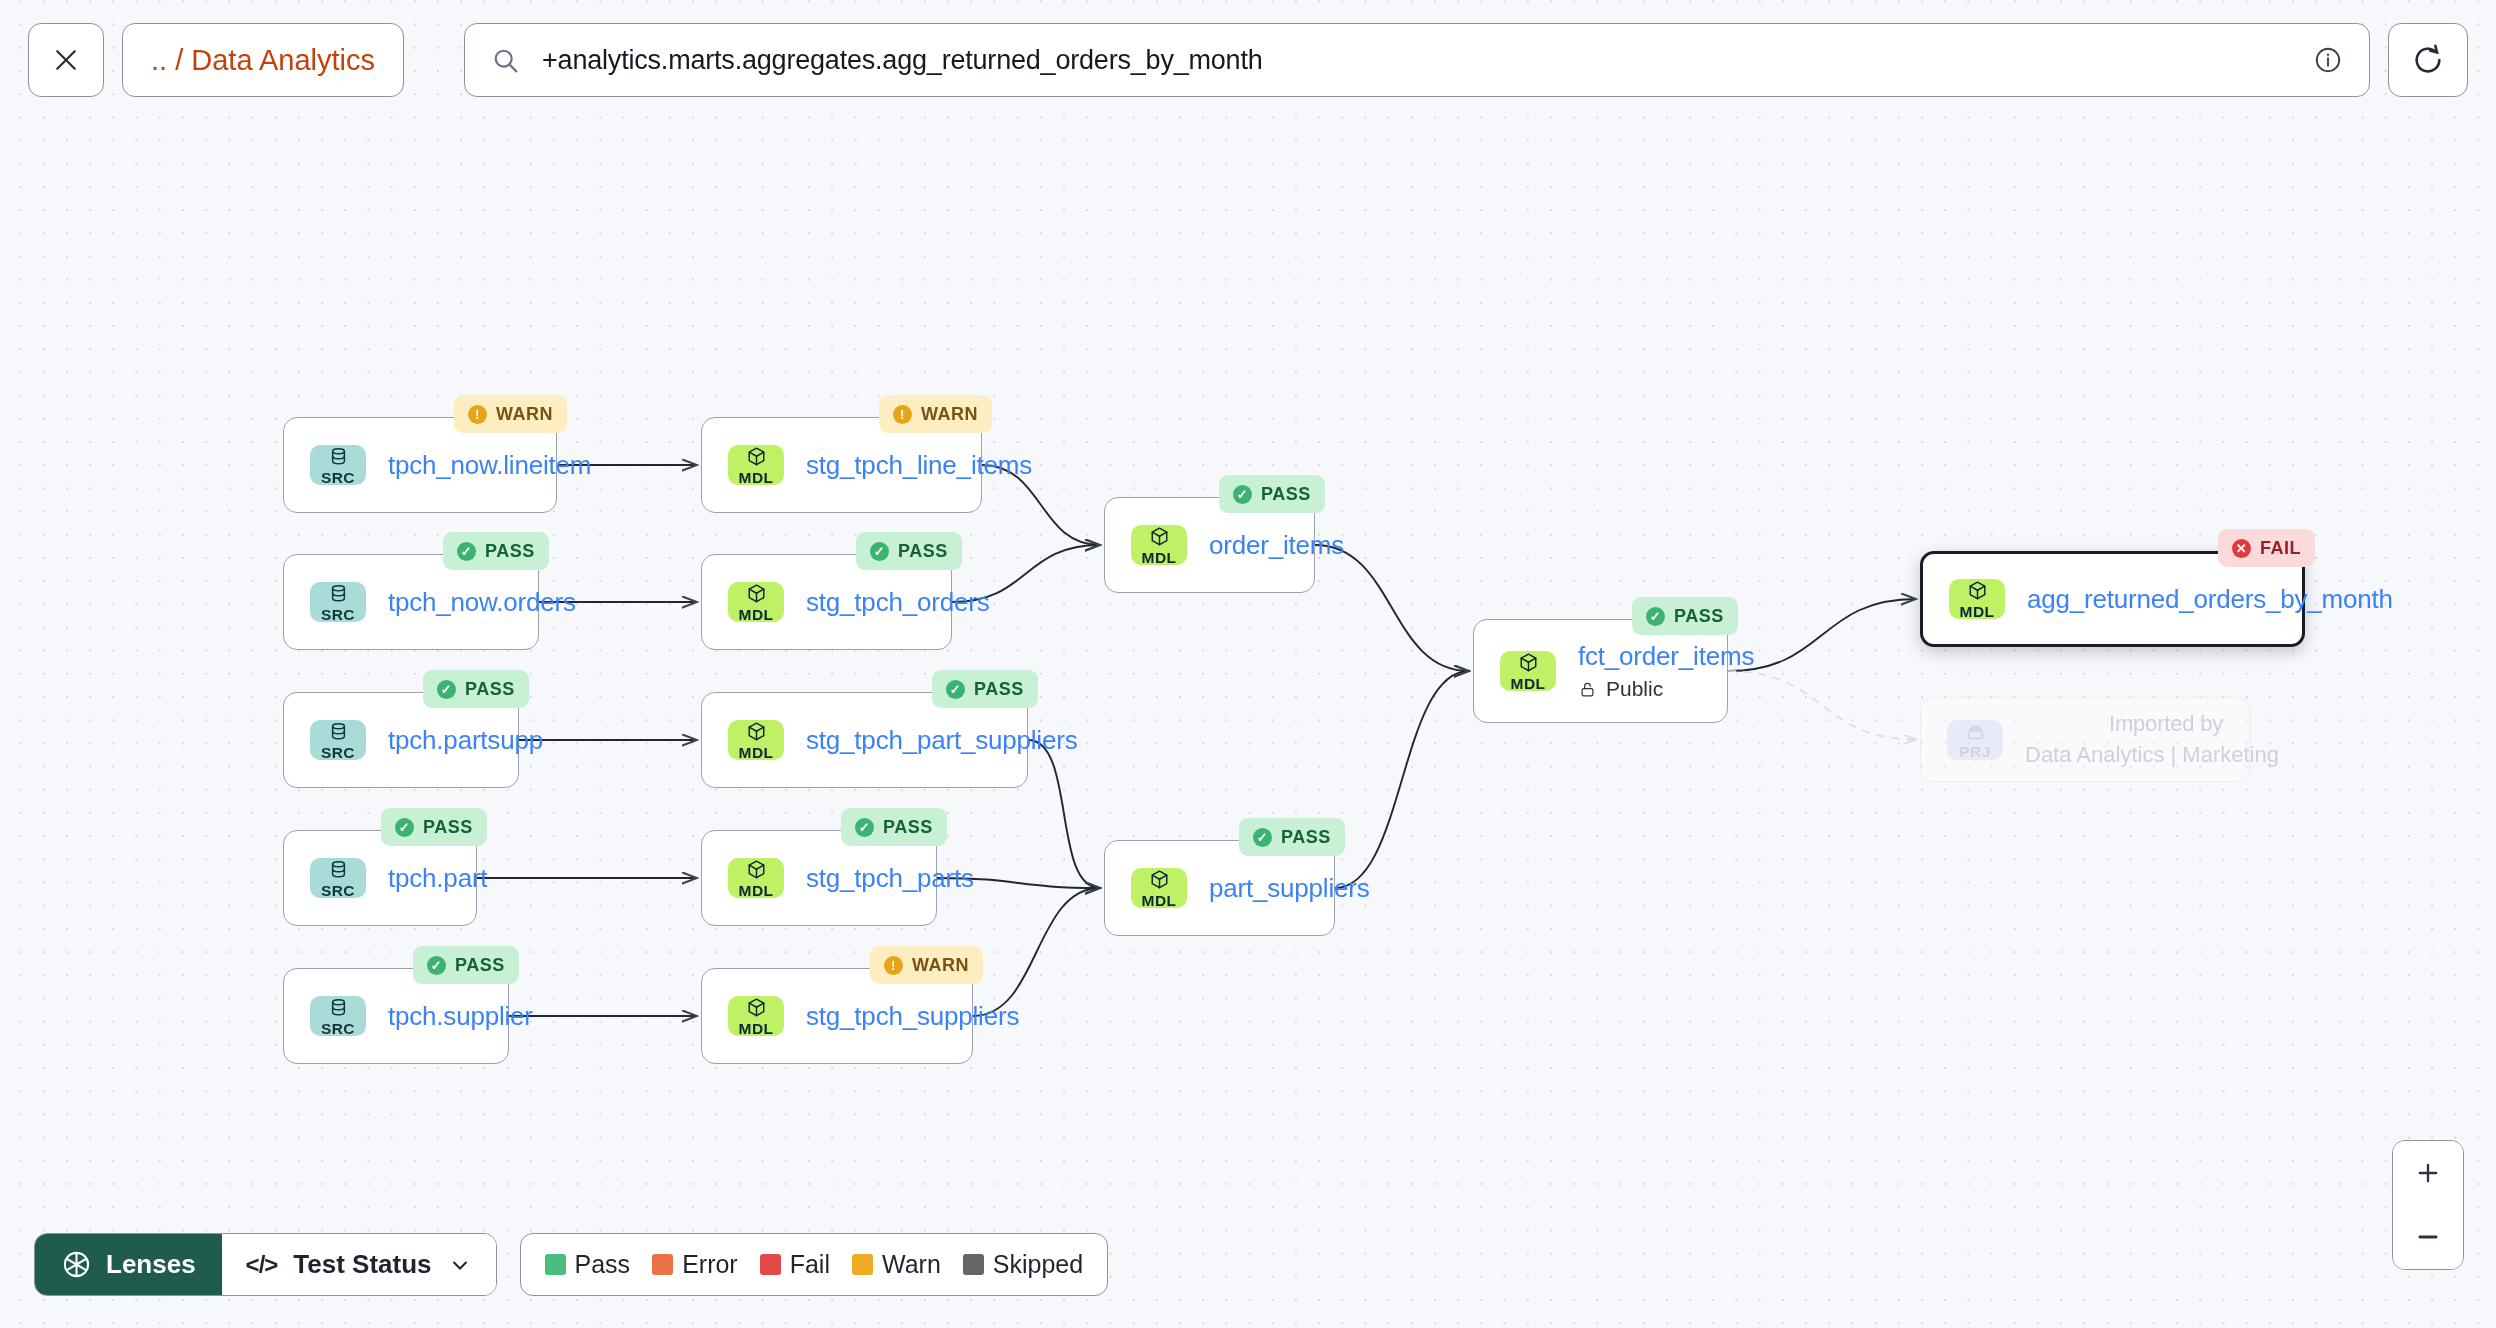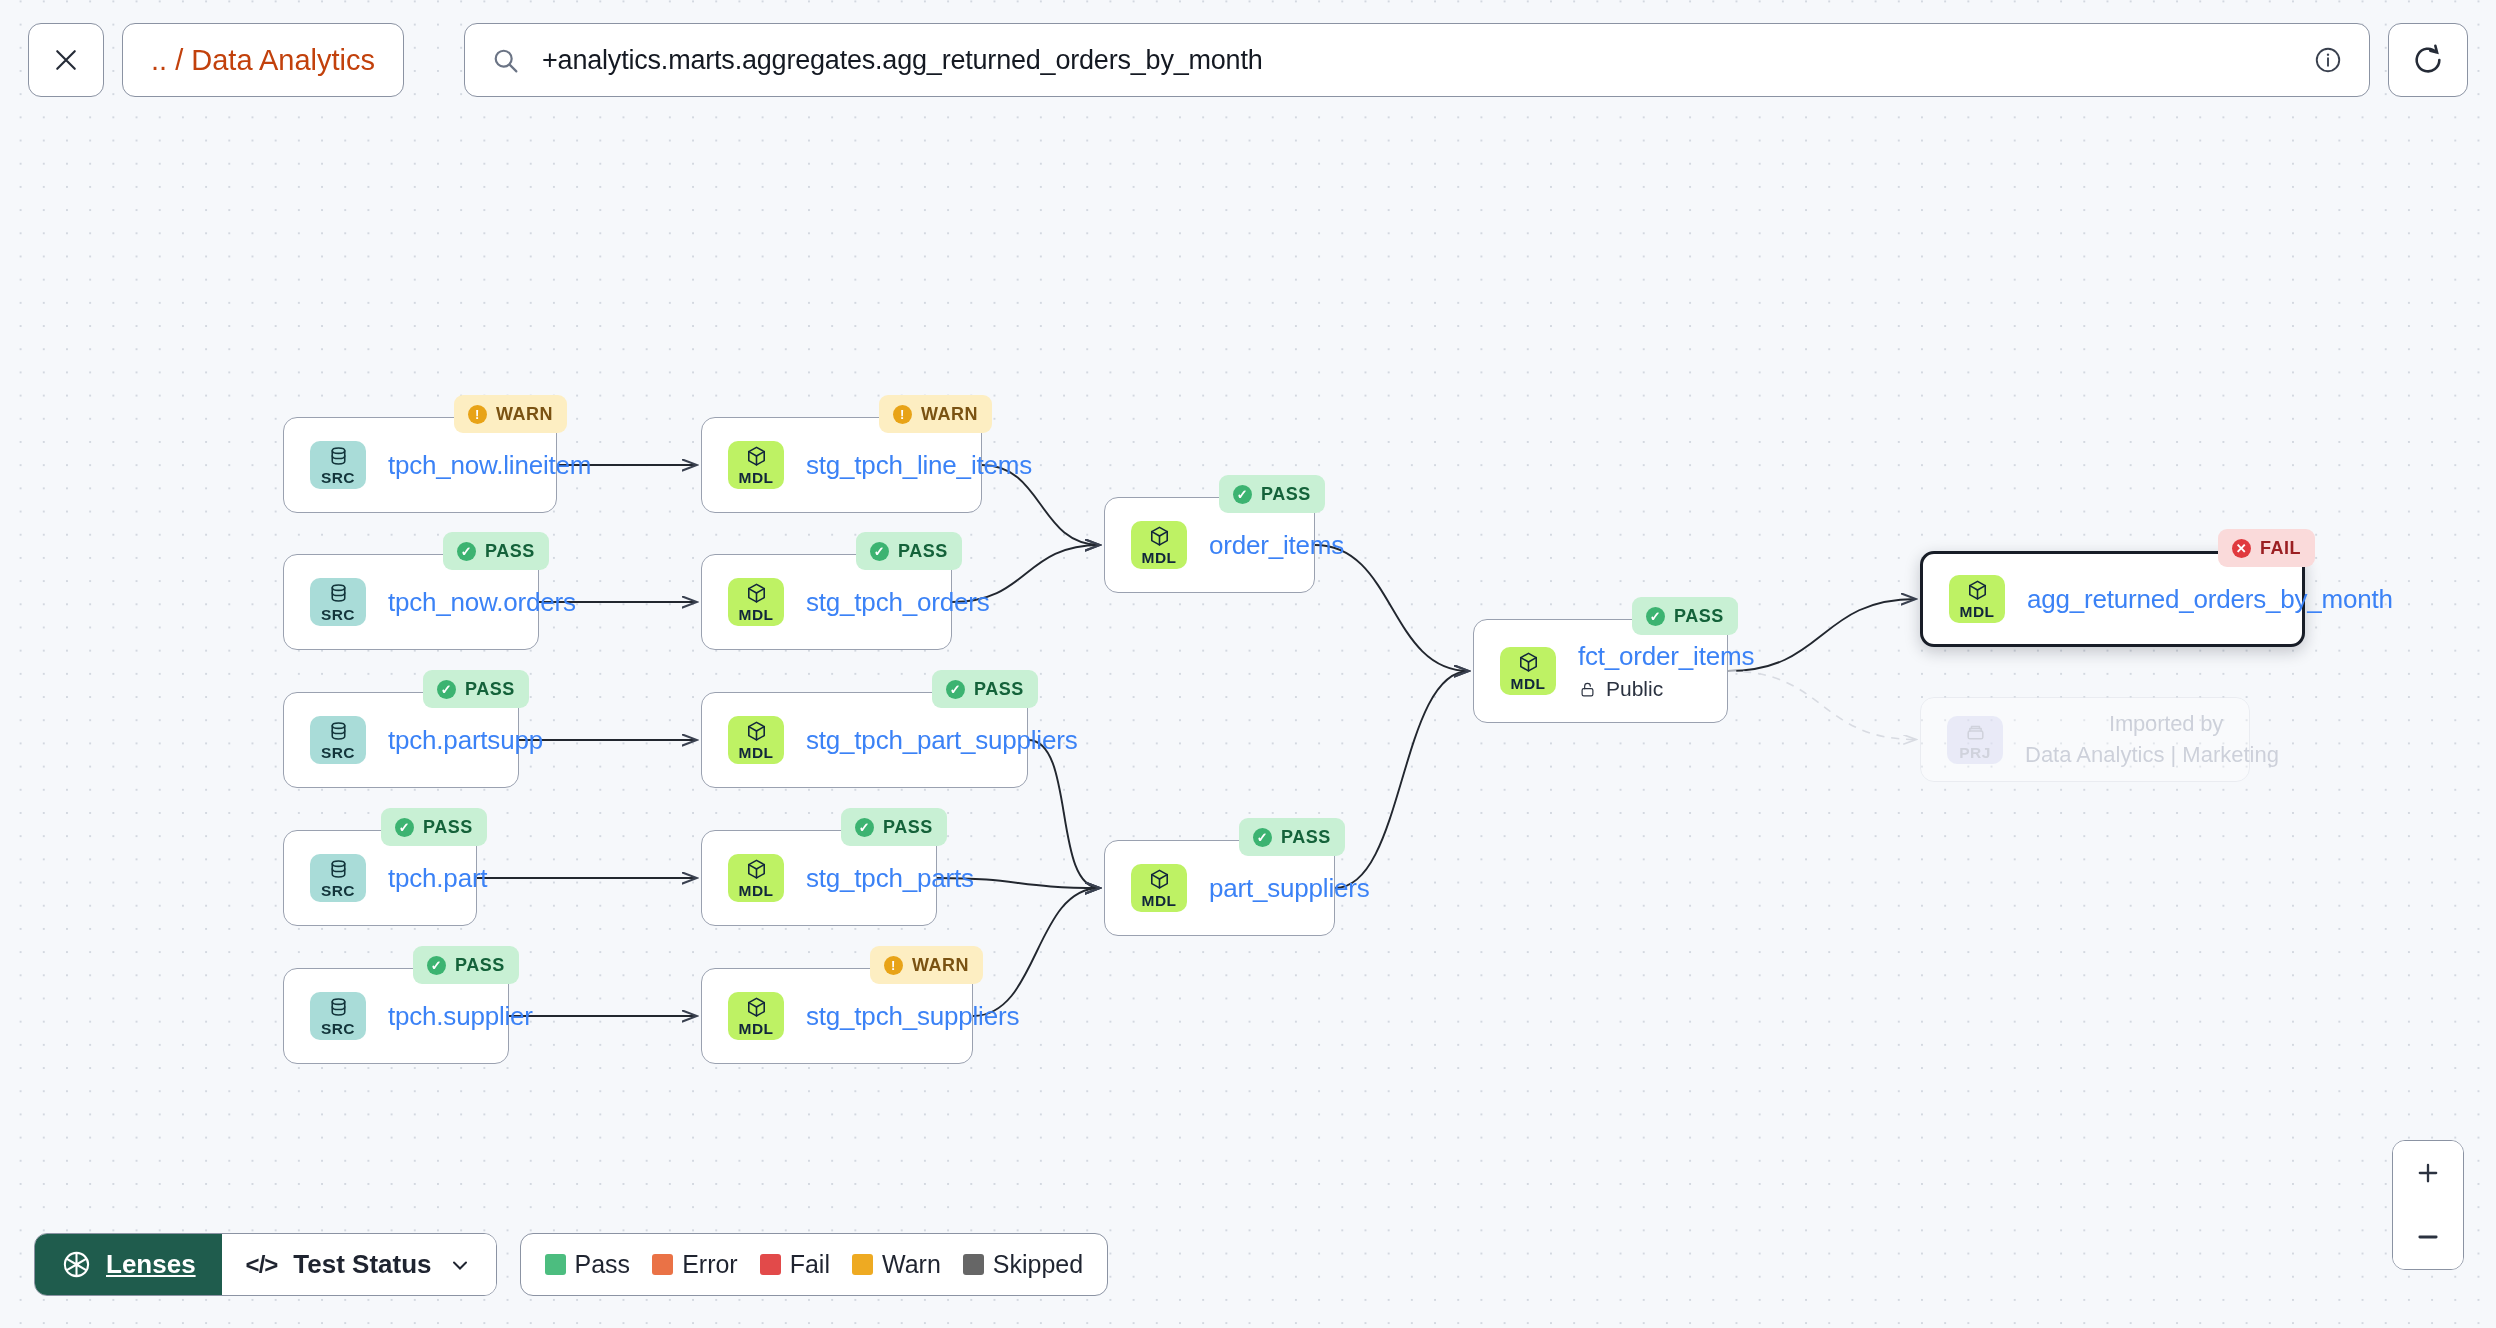--- a/index.html
+++ b/index.html
@@ -88,21 +88,21 @@
   }
   .node.ghost {
     border: 1.5px solid #e3e6ec;
     background: rgba(255,255,255,.55);
     opacity: .62;
     cursor: default;
   }
 
   .nbadge {
     flex: 0 0 auto;
-    width: 56px; height: 48px;
+    width: 56px; height: 40px;
     border-radius: 10px;
     display: flex; flex-direction: column;
     align-items: center; justify-content: center;
     gap: 1px;
   }
   .nbadge svg { width: 25px; height: 25px; display: block; }
   .nbadge .nb-txt { font-size: 15.5px; font-weight: 600; letter-spacing: .4px; line-height: 1; }
   .nbadge.src { background: #a9dcd8; color: #12343a; }
   .nbadge.mdl { background: #bef264; color: #11263b; }
   .nbadge.prj { background: #e2e3f5; color: #b9bcca; }
@@ -148,21 +148,20 @@
     overflow: hidden;
     height: 63px;
     background: #fff;
   }
   #lenses-btn {
     background: #1f5c4d; color: #ffffff;
     display: flex; align-items: center; gap: 14px;
     padding: 0 26px;
     font-size: 26px; font-weight: 700;
     cursor: pointer;
-    text-decoration: underline;
   }
   #lenses-btn svg { width: 31px; height: 31px; display: block; }
   #test-status-btn {
     background: #ffffff; color: #1f2430;
     display: flex; align-items: center; gap: 16px;
     padding: 0 24px;
     font-size: 26px; font-weight: 700;
     cursor: pointer;
   }
   #test-status-btn .code-icon { font-size: 24px; font-weight: 700; color: #1f2430; letter-spacing: -1px; }

